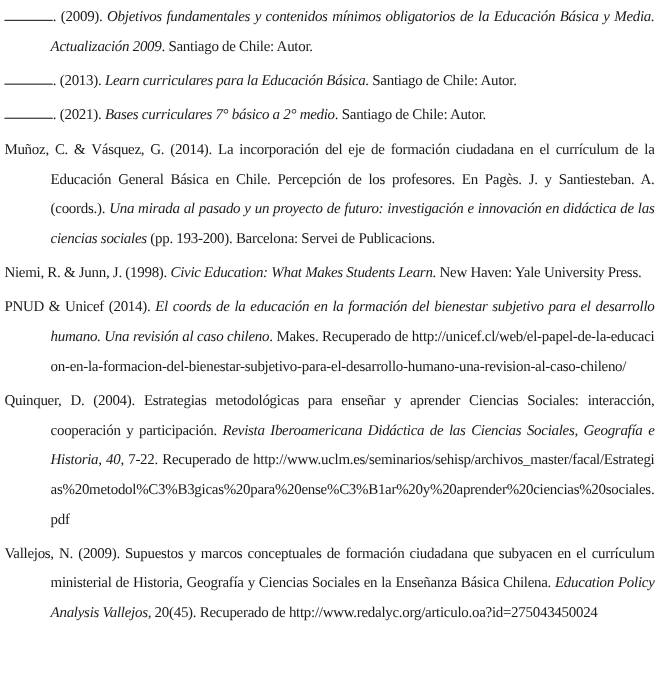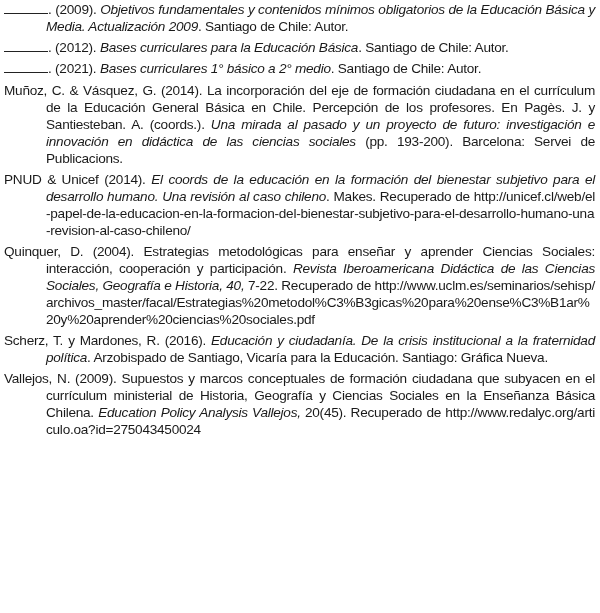--- a/index.html
+++ b/index.html
@@ -16,27 +16,28 @@
       color: #1a1a1a;
     }
     .refs {
       position: absolute;
       left: 4px;
       top: 1px;
       width: 591px;
     }
     .ref {
       font-size: 13.6px;
-      line-height: 17px;
+      line-height: 27px;
       padding-left: 42px;
       text-indent: -42px;
       margin: 0 0 4.2px 0;
       text-align: justify;
       letter-spacing: -0.25px;
       word-spacing: 0px;
+      font-family: Liberation Serif, serif;
     }
     .ref i { font-style: italic; }
     .dash {
       display: inline-block;
       width: 44px;
       border-bottom: 1px solid #222;
       height: 12px;
       vertical-align: baseline;
       text-indent: 0;
     }
@@ -45,44 +46,44 @@
 </head>
 <body>
 
 <div class="refs">
 
   <p class="ref">
     <span class="dash"></span><span>. (2009). </span><i>Objetivos fundamentales y contenidos mínimos obligatorios de la Educación Básica y Media. Actualización 2009</i><span>. Santiago de Chile: Autor.</span>
   </p>
 
   <p class="ref">
-    <span class="dash"></span><span>. (2012). </span><i>Bases curriculares para la Educación Básica</i><span>. Santiago de Chile: Autor.</span>
+    <span class="dash"></span><span>. (2013). </span><i>Learn curriculares para la Educación Básica</i><span>. Santiago de Chile: Autor.</span>
   </p>
 
   <p class="ref">
-    <span class="dash"></span><span>. (2021). </span><i>Bases curriculares 1° básico a 2° medio</i><span>. Santiago de Chile: Autor.</span>
+    <span class="dash"></span><span>. (2021). </span><i>Bases curriculares 7° básico a 2° medio</i><span>. Santiago de Chile: Autor.</span>
   </p>
 
   <p class="ref">
     <span>Muñoz, C. &amp; Vásquez, G. (2014). </span><span>La incorporación del eje de formación ciudadana en el currículum de la Educación General Básica en Chile. Percepción de los profesores. En Pagès. J. y Santiesteban. A. (coords.). </span><i>Una mirada al pasado y un proyecto de futuro: investigación e innovación en didáctica de las ciencias sociales</i><span> (pp. 193-200). Barcelona: Servei de Publicacions.</span>
   </p>
 
+  <p class="ref">
+    <span>Niemi, R. &amp; Junn, J. (1998). </span><i>Civic Education: What Makes Students Learn</i><span>. New Haven: Yale University Press.</span>
+  </p>
 
   <p class="ref">
     <span>PNUD &amp; Unicef (2014). </span><i>El coords de la educación en la formación del bienestar subjetivo para el desarrollo humano. Una revisión al caso chileno</i><span>. Makes. Recuperado de </span><span class="url">http://unicef.cl/web/el-papel-de-la-educacion-en-la-formacion-del-bienestar-subjetivo-para-el-desarrollo-humano-una-revision-al-caso-chileno/</span>
   </p>
 
 
   <p class="ref">
     <span>Quinquer, D. (2004). </span><span>Estrategias metodológicas para enseñar y aprender Ciencias Sociales: interacción, cooperación y participación. </span><i>Revista Iberoamericana Didáctica de las Ciencias Sociales, Geografía e Historia, 40,</i><span> 7-22. Recuperado de </span><span class="url">http://www.uclm.es/seminarios/sehisp/archivos_master/facal/Estrategias%20metodol%C3%B3gicas%20para%20ense%C3%B1ar%20y%20aprender%20ciencias%20sociales.pdf</span>
   </p>
 
-  <p class="ref">
-    <span>Scherz, T. y Mardones, R. (2016). </span><i>Educación y ciudadanía. De la crisis institucional a la fraternidad política</i><span>. Arzobispado de Santiago, Vicaría para la Educación. Santiago: Gráfica Nueva.</span>
-  </p>
 
   <p class="ref">
     <span>Vallejos, N. (2009). </span><span>Supuestos y marcos conceptuales de formación ciudadana que subyacen en el currículum ministerial de Historia, Geografía y Ciencias Sociales en la Enseñanza Básica Chilena. </span><i>Education Policy Analysis Vallejos,</i><span> 20(45). Recuperado de </span><span class="url">http://www.redalyc.org/articulo.oa?id=275043450024</span>
   </p>
 
   <p class="ref">
     
   </p>
 
 </div>

